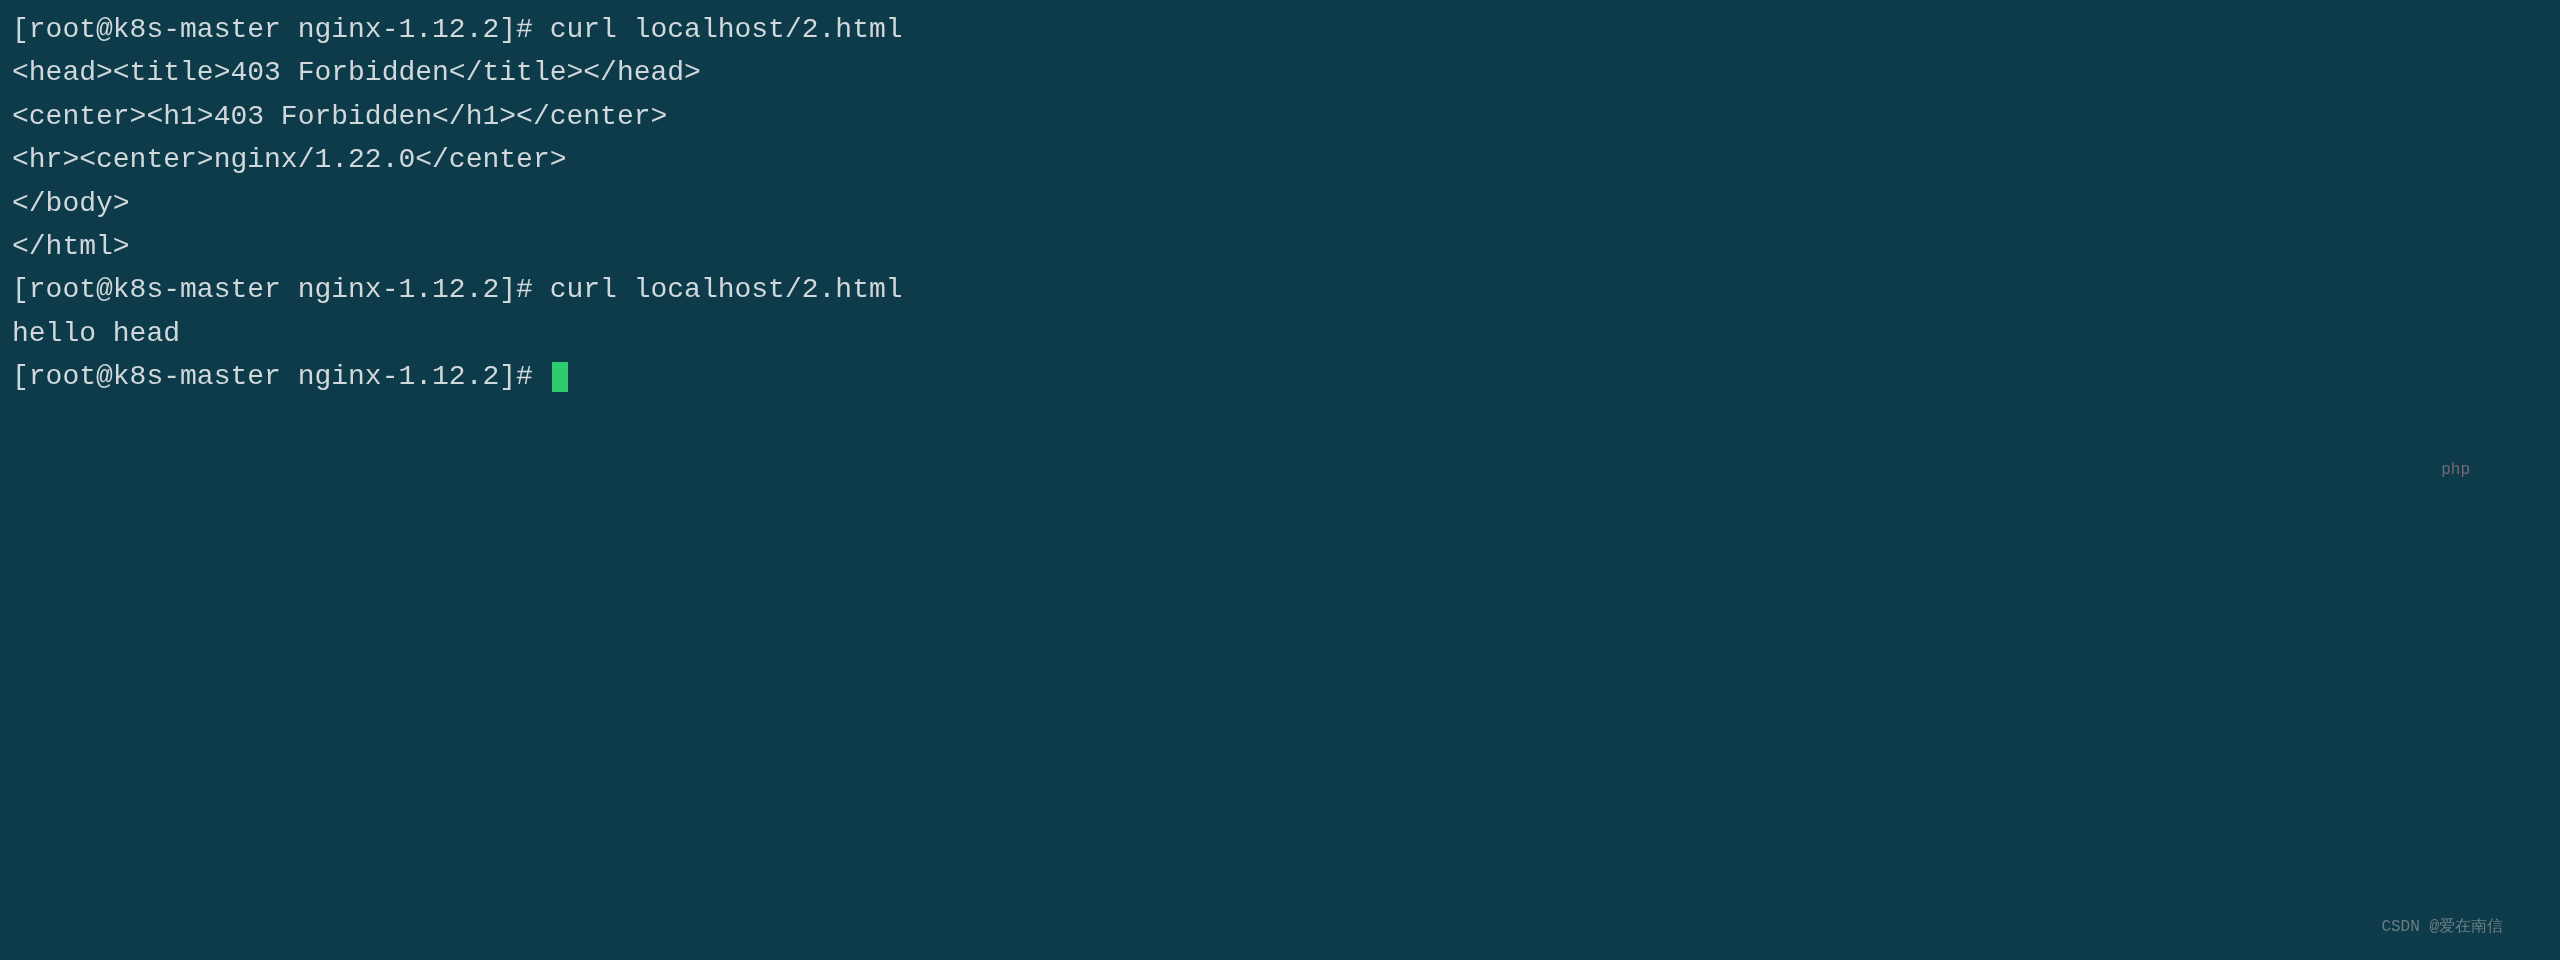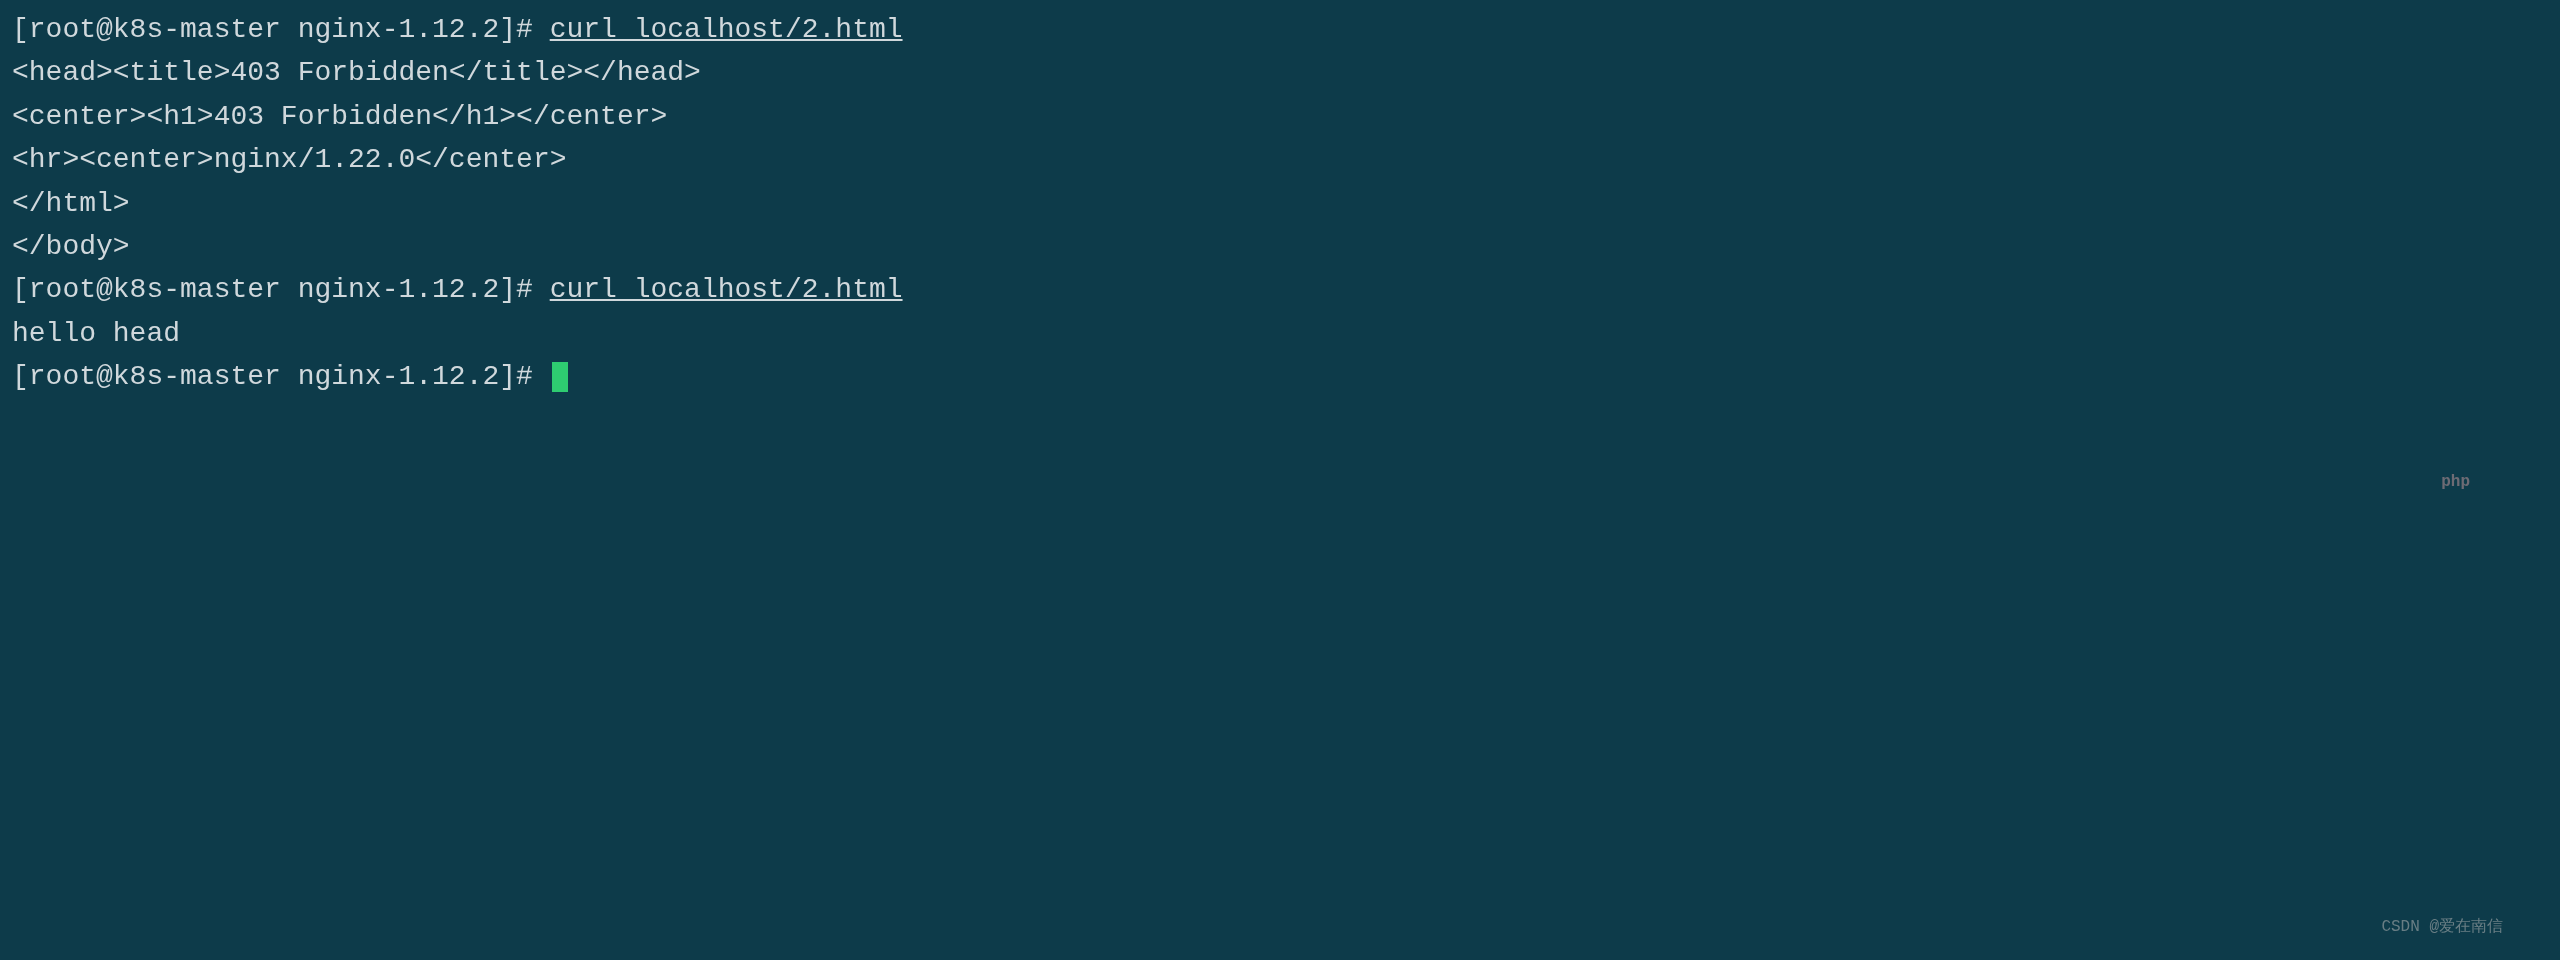--- a/index.html
+++ b/index.html
@@ -22,59 +22,57 @@
     }
     .terminal-line {
       white-space: pre;
       display: block;
     }
     .prompt {
       color: #d0d8dc;
     }
     .command {
       color: #d0d8dc;
-      text-decoration: underline;
     }
     .output {
       color: #d0d8dc;
     }
     .cursor {
       display: inline-block;
       width: 16px;
       height: 30px;
       background-color: #2ecc71;
       vertical-align: text-bottom;
       margin-left: 2px;
     }
     .watermark {
       position: absolute;
       font-size: 16px;
       color: rgba(200, 200, 200, 0.5);
     }
     .watermark-1 {
       right: 90px;
-      top: 470px;
+      top: 458px;
       color: rgba(255, 180, 180, 0.4);
-      font-weight: bold;
     }
     .watermark-2 {
       right: 57px;
       bottom: 20px;
       color: rgba(180, 180, 180, 0.55);
     }
   </style>
 </head>
 <body>
 
 <div>
   <div class="terminal-line"><span class="prompt">[root@k8s-master nginx-1.12.2]# </span><span class="command">curl localhost/2.html</span></div>
   <div class="terminal-line output">&lt;head&gt;&lt;title&gt;403 Forbidden&lt;/title&gt;&lt;/head&gt;</div>
   <div class="terminal-line output">&lt;center&gt;&lt;h1&gt;403 Forbidden&lt;/h1&gt;&lt;/center&gt;</div>
   <div class="terminal-line output">&lt;hr&gt;&lt;center&gt;nginx/1.22.0&lt;/center&gt;</div>
+  <div class="terminal-line output">&lt;/body&gt;</div>
   <div class="terminal-line output">&lt;/html&gt;</div>
-  <div class="terminal-line output">&lt;/body&gt;</div>
   <div class="terminal-line"><span class="prompt">[root@k8s-master nginx-1.12.2]# </span><span class="command">curl localhost/2.html</span></div>
   <div class="terminal-line output">hello head</div>
   <div class="terminal-line"><span class="prompt">[root@k8s-master nginx-1.12.2]# </span><span class="cursor"></span></div>
 </div>
 
 <div class="watermark watermark-1">php</div>
 <div class="watermark watermark-2">CSDN @爱在南信</div>
 
 </body></html>

